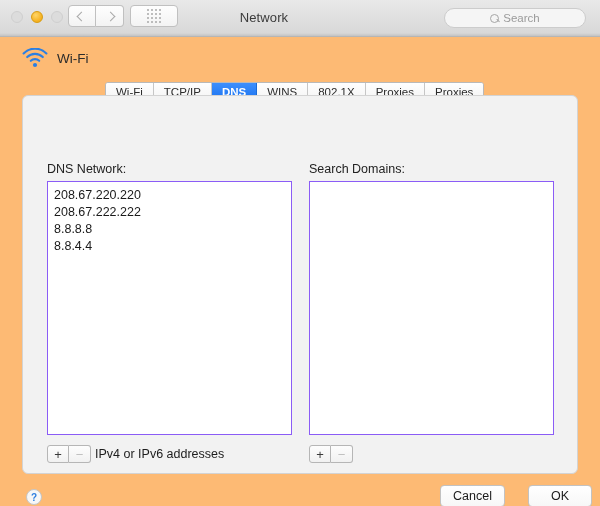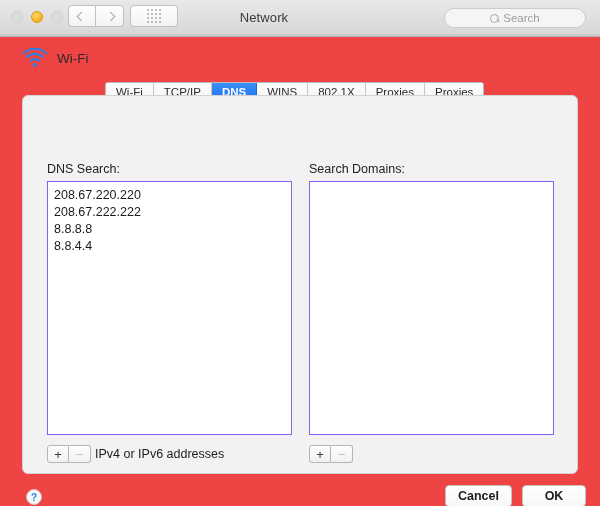--- a/index.html
+++ b/index.html
@@ -146,21 +146,21 @@
     font-size: 11.5px;
     color: #9b9b9b;
   }
 
   
   .content {
     position: absolute;
     left: 0; top: 37px;
     width: 600px;
     height: 469px;
-    background: #ef4444;
+    background: #fdba74;
   }
 
   
   .svc-head {
     position: absolute;
     left: 22px; top: 11px;
     display: flex;
     align-items: center;
     gap: 9px;
   }
@@ -290,24 +290,23 @@
     display: flex;
     align-items: center;
     justify-content: center;
     font-size: 10px;
     color: #2f7fe0;
     font-weight: bold;
   }
 
   .footer-buttons {
     position: absolute;
-    right: 14px; top: 448px;
-    display: flex;
-    gap: 10px;
-    font-weight: bold;
+    right: 8px; top: 448px;
+    display: flex;
+    gap: 23px;
   }
   .push-btn {
     min-width: 64px;
     height: 22px;
     padding: 0 12px;
     background: linear-gradient(to bottom, #ffffff 0%, #f7f7f7 100%);
     border: 1px solid #c2c2c2;
     border-radius: 4px;
     box-sizing: border-box;
     display: flex;
@@ -390,21 +389,21 @@
       <div class="tab">TCP/IP</div>
       <div class="tab selected">DNS</div>
       <div class="tab">WINS</div>
       <div class="tab">802.1X</div>
       <div class="tab">Proxies</div>
       <div class="tab">Proxies</div>
     </div>
 
     <div class="panel">
 
-      <div class="col-label left">DNS Search:</div>
+      <div class="col-label left">DNS Network:</div>
       <div class="col-label right">Search Domains:</div>
 
       <div class="listbox left">
         <div class="rows">
           <div class="list-row">208.67.220.220</div>
           <div class="list-row">208.67.222.222</div>
           <div class="list-row">8.8.8.8</div>
           <div class="list-row">8.8.4.4</div>
         </div>
       </div>

